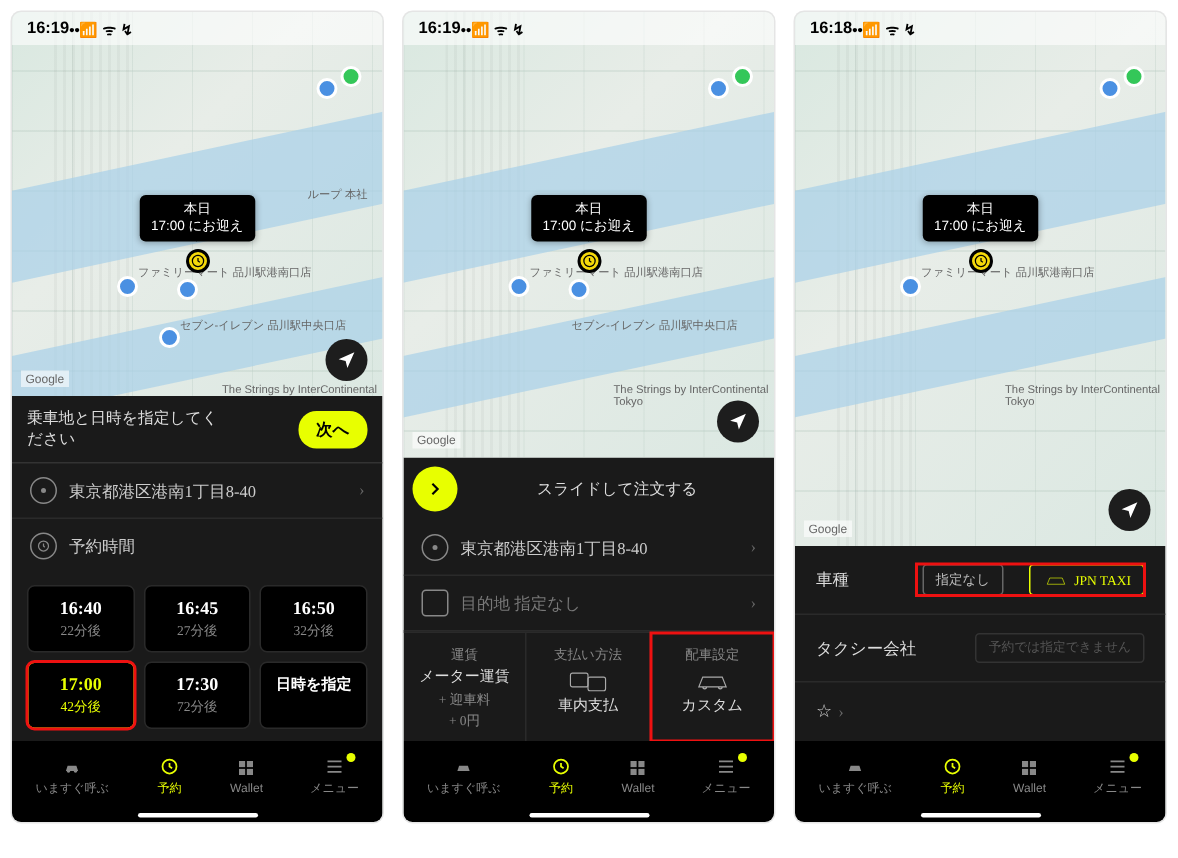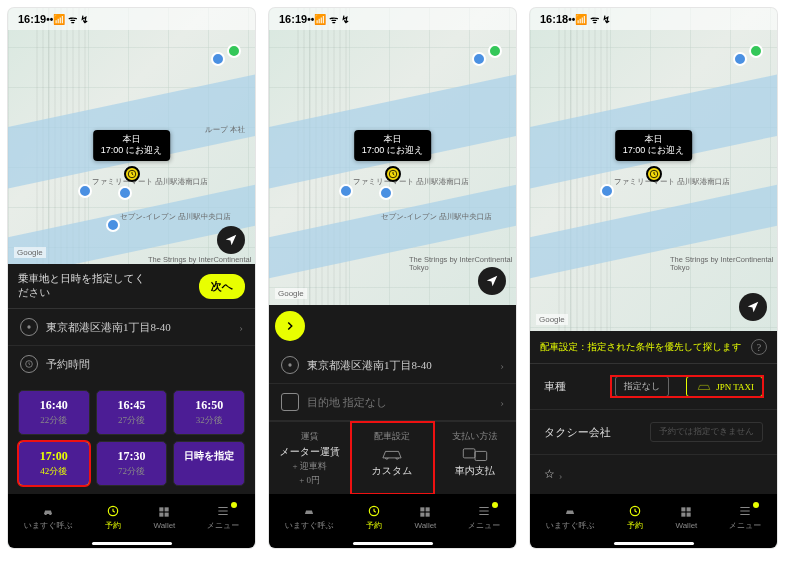--- a/index.html
+++ b/index.html
@@ -141,21 +141,21 @@
     width:18px;height:18px;border:1.5px solid #888;border-radius:50%;
     display:flex;align-items:center;justify-content:center;flex-shrink:0;
   }
   .row-icon.sq{border-radius:3px;}
   .row-icon svg{width:10px;height:10px;fill:#888;}
   .time-grid{
     display:grid; grid-template-columns:repeat(3,1fr);
     gap:6px; padding:8px 10px;
   }
   .time-chip{
-    background:#4c1d95; border-radius:5px;
+    background:#000000; border-radius:5px;
     padding:7px 4px; text-align:center;
     border:1px solid #2a2a2a;
   }
   .time-chip .t{font-size:12px;font-weight:600;}
   .time-chip .s{font-size:9px;color:#888;margin-top:1px;}
   .time-chip.selected{
     border:1px solid #e8ff00;
   }
   .time-chip.selected .t, .time-chip.selected .s{ color:#e8ff00; }
   .hl-red{ outline:2px solid #e11; outline-offset:-1px; }
@@ -373,20 +373,21 @@
     </div>
   </div>
   <div class="sheet">
     <div class="sheet-head" style="padding:6px">
       <div class="slide-track"></div>
       <div class="slide-btn">
         <svg viewBox="0 0 24 24">
             <path d="M9 6l6 6-6 6" fill="none" stroke="#000" stroke-width="2.5"></path>
           </svg>
       </div>
+      <span class="sheet-title" style="text-align:center">スライドして注文する</span>
     </div>
     <div class="sheet-row">
       <span class="row-icon">
           <svg viewBox="0 0 24 24">
             <circle cx="12" cy="12" r="4"></circle>
           </svg>
         </span>
       <span>東京都港区港南1丁目8-40</span>
       <span class="chev">›</span>
     </div>
@@ -395,34 +396,34 @@
       <span style="color:#777">目的地 指定なし</span>
       <span class="chev">›</span>
     </div>
     <div class="option-row">
       <div class="opt">
         <span class="lbl">運賃</span>
         <span class="val">メーター運賃</span>
         <span class="val" style="color:#888;font-size:9px">+ 迎車料</span>
         <span class="val" style="color:#888;font-size:9px">+ 0円</span>
       </div>
-      <div class="opt hl-red">
-        <span class="lbl">配車設定</span>
-        <svg viewBox="0 0 40 24">
-            <path d="M6 18h28l-4-10H10z M10 18a2 2 0 104 0 M26 18a2 2 0 104 0"></path>
-          </svg>
-        <span class="val">カスタム</span>
-      </div>
       <div class="opt">
         <span class="lbl">支払い方法</span>
         <svg viewBox="0 0 40 24">
             <rect x="2" y="4" width="18" height="14" rx="2"></rect>
             <rect x="20" y="8" width="18" height="14" rx="2"></rect>
           </svg>
         <span class="val">車内支払</span>
+      </div>
+      <div class="opt hl-red">
+        <span class="lbl">配車設定</span>
+        <svg viewBox="0 0 40 24">
+            <path d="M6 18h28l-4-10H10z M10 18a2 2 0 104 0 M26 18a2 2 0 104 0"></path>
+          </svg>
+        <span class="val">カスタム</span>
       </div>
     </div>
   </div>
   <div class="tabbar">
     <div class="tab">
         <svg viewBox="0 0 24 24">
           <path d="M5 17h14l-2-6H7z"></path>
         </svg>
         <span>いますぐ呼ぶ</span>
       </div>
@@ -480,24 +481,20 @@
         </svg>
     </div>
     <div class="attrib">Google</div>
     <div class="locate-btn">
       <svg viewBox="0 0 24 24">
           <path d="M3 11l18-8-8 18-2-8z"></path>
         </svg>
     </div>
   </div>
   <div class="sheet">
-    <div class="sheet-head bar">
-      <span class="sheet-title" style="color:#e8ff00;font-size:9.5px">配車設定：指定された条件を優先して探します</span>
-      <span class="help-circ">?</span>
-    </div>
     <div class="settings-row">
       <span class="label">車種</span>
       <div class="pill-group hl-red">
         <span class="pill">指定なし</span>
         <span class="pill active" style="display:flex;align-items:center;gap:3px">
           <svg width="18" height="10" viewBox="0 0 40 24">
               <path d="M6 18h28l-4-10H10z" fill="none" stroke="#e8ff00"></path>
             </svg>
           <span>JPN TAXI</span>
         </span>

